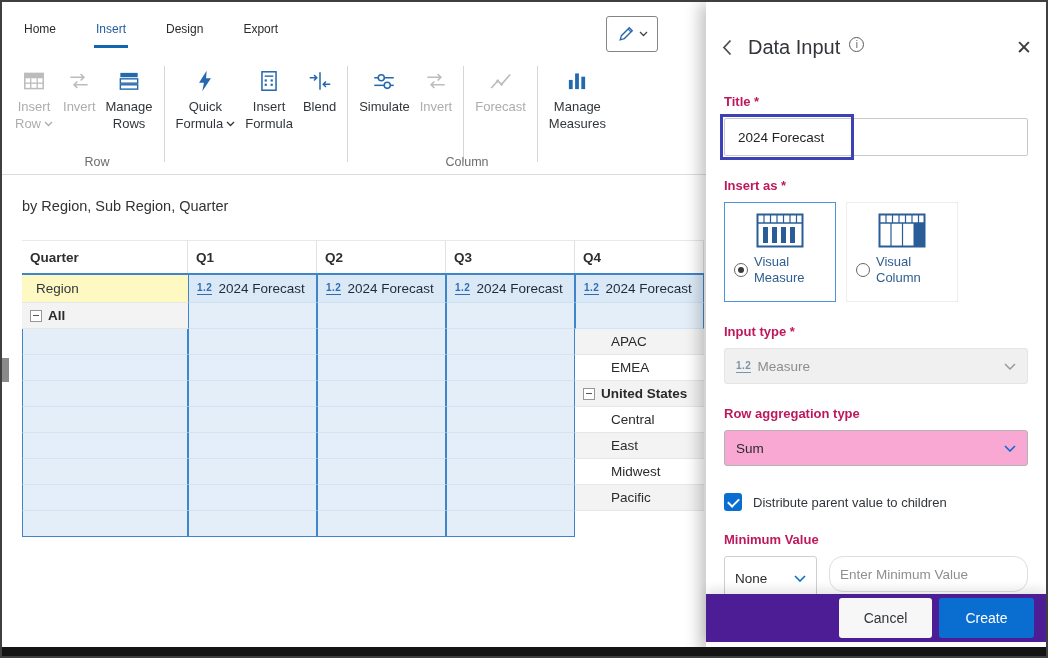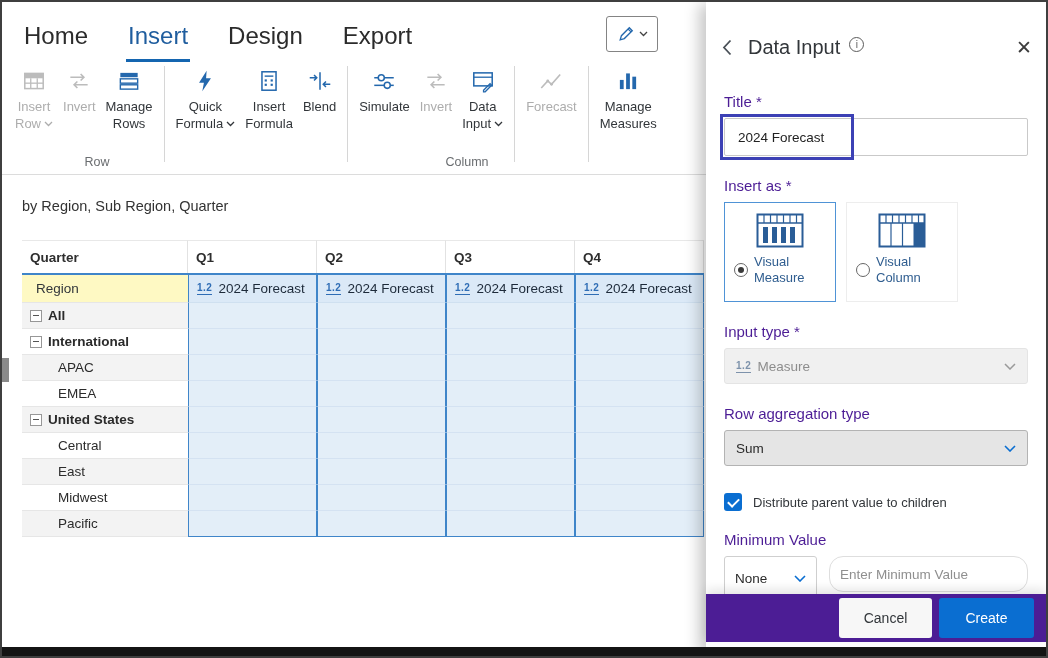--- a/index.html
+++ b/index.html
@@ -3,21 +3,21 @@
 <meta charset="utf-8">
 <style>
   *{margin:0;padding:0;box-sizing:border-box;}
   body{font-family:"Liberation Sans",sans-serif;background:#ededed;}
   [data-interactable="true"]{cursor:pointer;}
   .screen{position:relative;width:1048px;height:658px;background:#fff;border:2px solid #3f3f3f;overflow:hidden;}
   .bottom-strip{position:absolute;left:0;right:0;bottom:0;height:9px;background:#141414;z-index:40;}
   .left-nub{position:absolute;left:0;top:356px;width:7px;height:24px;background:#8a8a8a;z-index:5;}
 
   
-  .tabs{position:absolute;left:20px;top:14px;display:flex;gap:36px;font-size:24px;color:#2b2b2b;}
+  .tabs{position:absolute;left:20px;top:14px;display:flex;gap:36px;font-size:12px;color:#2b2b2b;}
   .tab{padding:6px 2px 9px;}
   .tab.active{color:#1f5d9e;border-bottom:3px solid #1465b0;}
   .edit-btn{position:absolute;left:604px;top:14px;width:52px;height:36px;border:1px solid #848484;border-radius:3px;background:#fff;display:flex;align-items:center;justify-content:center;gap:3px;}
   .ribbon{position:absolute;left:8px;top:62px;display:flex;align-items:flex-start;width:740px;}
   .rbtn{display:flex;flex-direction:column;align-items:center;padding:2px 5px;font-size:13px;color:#32363a;text-align:center;line-height:1.3;}
   .rbtn .ric{height:30px;display:flex;align-items:center;justify-content:center;margin-bottom:3px;color:#2468ad;}
   .rbtn.disabled{color:#adadad;}
   .rbtn.disabled .ric{color:#bcbcbc;}
   .rlbl{display:flex;flex-direction:column;align-items:center;}
   .l2{display:flex;align-items:center;gap:3px;}
@@ -47,34 +47,34 @@
   .val.last{border-bottom:1.5px solid #3f85c9;}
 
   
   .panel{position:absolute;left:704px;top:0;width:340px;height:649px;background:#fff;box-shadow:-7px 2px 14px rgba(0,0,0,.22);z-index:10;}
   .panel-head{position:absolute;left:16px;right:14px;top:34px;display:flex;align-items:center;}
   .back-btn{display:flex;align-items:center;}
   .panel-title{font-size:20px;color:#32363a;margin-left:16px;}
   .info-ic{width:15px;height:15px;border:1px solid #5b5b5b;border-radius:50%;font-size:10px;color:#5b5b5b;display:flex;align-items:center;justify-content:center;margin-left:9px;margin-top:-6px;}
   .close-btn{margin-left:auto;font-size:19px;color:#3c3c3c;line-height:1;}
   .panel-body{position:absolute;left:18px;right:18px;top:92px;}
-  .f-label{font-size:15px;line-height:16px;color:#4c1d95;}
+  .f-label{font-size:13px;line-height:16px;color:#be185d;font-weight:bold;}
   .mt8{margin-top:8px;} .mt20{margin-top:20px;} .mt22{margin-top:22px;} .mt26{margin-top:26px;}
   .title-wrap{position:relative;margin-top:8px;}
   .text-input{width:100%;height:38px;border:1px solid #c9c9c9;border-radius:2px;padding:0 13px;font-size:13.5px;color:#222;font-family:inherit;background:#fff;}
   .hl-box{position:absolute;left:-4px;top:-4px;width:134px;height:46px;border:3px solid #3c41b5;pointer-events:none;}
   .cards{display:flex;gap:10px;}
   .card{width:112px;height:100px;background:#fff;position:relative;border:1px solid #ededed;}
   .card.sel{border:1px solid #4f93d6;}
   .card-ic{display:block;margin:10px auto 5px;}
   .card-bottom{display:flex;align-items:center;gap:6px;padding:0 4px 0 9px;}
   .radio{width:14px;height:14px;border:1px solid #666;border-radius:50%;position:relative;flex:none;background:#fff;}
   .radio.on::after{content:"";position:absolute;inset:3px;background:#3a3a3a;border-radius:50%;}
   .card-txt{font-size:13px;line-height:1.25;color:#2f5d8f;}
-  .select{height:36px;border:1px solid #b3b3b3;border-radius:3px;background:#e5e5e5;display:flex;align-items:center;padding:0 11px;font-size:13.5px;color:#2b2b2b;}
+  .select{height:36px;border:1px solid #b3b3b3;border-radius:3px;background:#f9a8d4;display:flex;align-items:center;padding:0 11px;font-size:13.5px;color:#2b2b2b;}
   .select .chev{margin-left:auto;display:flex;}
   .select.dis{background:#f0f0f0;border:1px solid #e4e4e4;color:#8d8d8d;}
   .select.dis .onetwo{color:#7d92ab;border-color:#7d92ab;}
   .cb-row{display:flex;align-items:center;gap:11px;height:20px;}
   .cb{width:18px;height:18px;background:#0a6ed1;border-radius:3px;position:relative;flex:none;}
   .cb::after{content:"";position:absolute;left:6px;top:2.5px;width:5px;height:9px;border:solid #fff;border-width:0 2px 2px 0;transform:rotate(45deg);}
   .cb-label{font-size:13px;color:#32363a;}
   .min-row{display:flex;gap:12px;}
   .min-select{width:102px;height:45px;border:1px solid #cfcfcf;border-radius:3px;display:flex;align-items:center;padding:0 10px;font-size:13.5px;color:#2b2b2b;gap:8px;}
   .min-select .chev{margin-left:auto;display:flex;}
@@ -234,38 +234,20 @@
         <svg width="26" height="26" viewBox="0 0 24 24">
             <path d="M4 8.5h12.5M13.5 5.5l3 3-3 3" fill="none" stroke="currentColor" stroke-width="1.5"></path>
             <path d="M20 15.5H7.5M10.5 12.5l-3 3 3 3" fill="none" stroke="currentColor" stroke-width="1.5"></path>
           </svg>
       </span>
       <span class="rlbl">
           <span data-interactable="false">Invert</span>
         </span>
     </div>
 
-    <div class="rbtn" data-interactable="true">
-      <span class="ric" data-interactable="false">
-        <svg width="26" height="26" viewBox="0 0 24 24">
-            <rect x="3.5" y="4.5" width="17" height="12" fill="none" stroke="currentColor" stroke-width="1.4"></rect>
-            <line x1="3.5" y1="8.5" x2="20.5" y2="8.5" stroke="currentColor" stroke-width="1.2"></line>
-            <path d="M12.5 20.5l6-6 1.5 1.5-6 6h-1.5z" fill="none" stroke="currentColor" stroke-width="1.2"></path>
-          </svg>
-      </span>
-      <span class="rlbl">
-          <span data-interactable="false">Data</span>
-          <span class="l2">
-            <span data-interactable="false">Input</span>
-            <svg width="9" height="6" viewBox="0 0 9 6">
-              <path d="M1 1l3.5 3.5L8 1" fill="none" stroke="currentColor" stroke-width="1.3"></path>
-            </svg>
-          </span>
-        </span>
-    </div>
 
     <div class="rsep" data-interactable="false"></div>
 
     <div class="rbtn disabled" data-interactable="true">
       <span class="ric" data-interactable="false">
         <svg width="26" height="26" viewBox="0 0 24 24">
             <path d="M3 18.5 9 12l3.5 3L20.5 6" fill="none" stroke="currentColor" stroke-width="1.5"></path>
             <circle cx="9" cy="12" r="1.3" fill="currentColor"></circle>
             <circle cx="12.5" cy="15" r="1.3" fill="currentColor"></circle>
           </svg>
@@ -330,24 +312,20 @@
 
     <div class="cell lbl grp even" data-interactable="true">
         <span class="collapse" data-interactable="true"></span>
         <span data-interactable="false">All</span>
       </div>
     <div class="cell val" data-interactable="true"></div>
       <div class="cell val" data-interactable="true"></div>
       <div class="cell val" data-interactable="true"></div>
       <div class="cell val" data-interactable="true"></div>
 
-    <div class="cell lbl grp" data-interactable="true">
-        <span class="collapse" data-interactable="true"></span>
-        <span data-interactable="false">International</span>
-      </div>
     <div class="cell val" data-interactable="true"></div>
       <div class="cell val" data-interactable="true"></div>
       <div class="cell val" data-interactable="true"></div>
       <div class="cell val" data-interactable="true"></div>
 
     <div class="cell lbl leaf even" data-interactable="true">
         <span data-interactable="false">APAC</span>
       </div>
     <div class="cell val" data-interactable="true"></div>
       <div class="cell val" data-interactable="true"></div>

